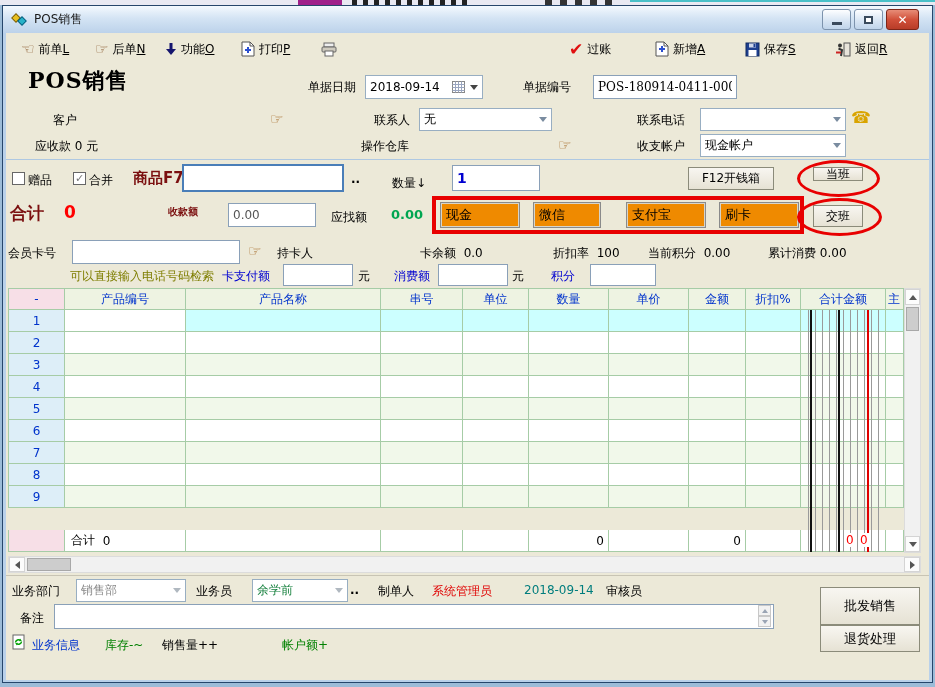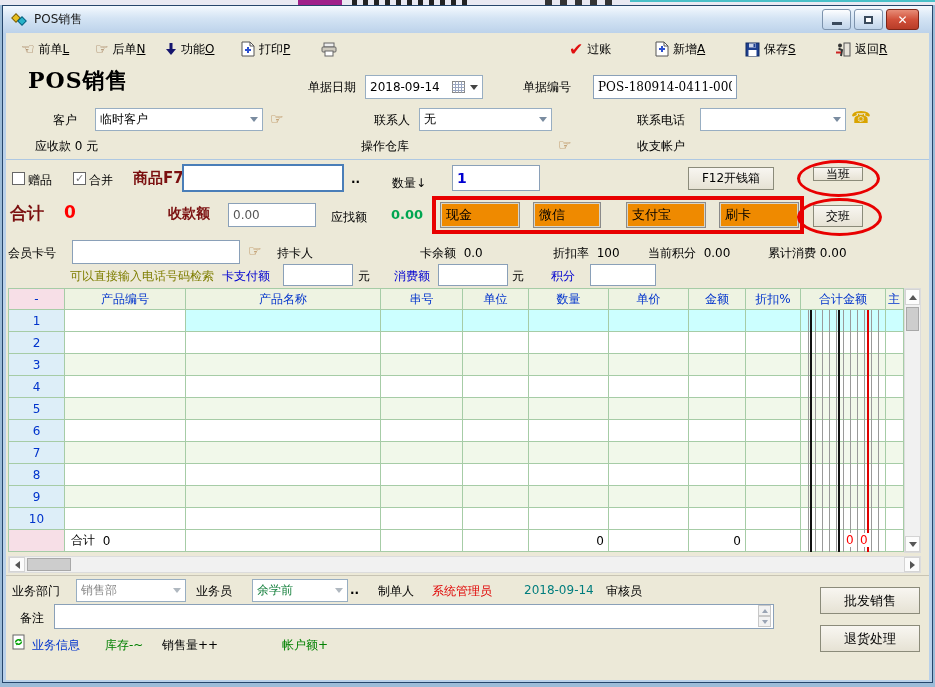--- a/index.html
+++ b/index.html
@@ -185,26 +185,20 @@
         </svg>
       </span>
     <span class="arr">
         <span class="tri-d" style="border-top-color:#444"></span>
       </span>
   </div>
   <div class="lbl" style="left:523px;top:79px">单据编号</div>
   <input class="inp" style="left: 593px; top: 75px; width: 144px; height: 24px; font-family: &quot;DejaVu Serif&quot;, serif;" value="POS-180914-0411-0001">
 
   <div class="lbl" style="left:53px;top:112px">客户</div>
-  <div class="combo cyanbg" style="left:95px;top:108px;width:168px;height:23px">
-    <span class="val">临时客户</span>
-      <span class="arr">
-        <span class="tri-d"></span>
-      </span>
-  </div>
   <span class="ic icon-pointer abs" style="left:270px;top:110px"></span>
   <div class="lbl" style="left:374px;top:112px">联系人</div>
   <div class="combo" style="left:419px;top:108px;width:133px;height:23px">
     <span class="val">无</span>
       <span class="arr">
         <span class="tri-d"></span>
       </span>
   </div>
   <div class="lbl" style="left:637px;top:112px">联系电话</div>
   <div class="combo" style="left:700px;top:108px;width:146px;height:23px">
@@ -214,40 +208,46 @@
       </span>
   </div>
   <span class="ic icon-phone abs" style="left:851px;top:108px"></span>
 
   <div class="lbl" style="left:35px;top:138px">
     <span>应收款</span>&nbsp;<span>0</span>&nbsp;<span>元</span>
   </div>
   <div class="lbl" style="left:361px;top:138px">操作仓库</div>
   <span class="ic icon-pointer abs" style="left:558px;top:136px"></span>
   <div class="lbl" style="left:637px;top:138px">收支帐户</div>
+  <div class="combo cyanbg" style="left:700px;top:134px;width:146px;height:23px">
+    <span class="val">现金帐户</span>
+      <span class="arr">
+        <span class="tri-d"></span>
+      </span>
+  </div>
 
   <div class="abs" style="left:6px;top:159px;width:923px;height:1px;background:#aec8e2"></div>
 
   <div class="cb" style="left:12px;top:172px"></div>
   <div class="lbl" style="left:28px;top:172px">赠品</div>
   <div class="cb checked" style="left:73px;top:172px"></div>
   <div class="lbl" style="left:89px;top:172px">合并</div>
   <div class="lbl" style="left:133px;top:169px;font-size:15px;font-weight:bold;color:#7b1010">商品F7</div>
   <input class="inp" style="left: 182px; top: 164px; width: 162px; height: 28px; border: 2px solid rgb(74, 126, 184);" value="">
   <div class="lbl" style="left:351px;top:172px;font-weight:bold">..</div>
   <div class="lbl" style="left:392px;top:175px;font-size:12px;font-weight:normal">
     <span>数量</span><span>↓</span>
   </div>
   <input class="inp" style="left: 452px; top: 165px; width: 88px; height: 26px; color: rgb(0, 0, 208); font-weight: bold; font-size: 14px;" value="1">
   <div class="btn" style="left:688px;top:167px;width:86px;height:23px">F12开钱箱</div>
   <div class="btn" style="left:813px;top:167px;width:50px;height:14px">当班</div>
 
   <div class="lbl" style="left:10px;top:202px;font-size:17px;font-weight:bold;color:#7b1010">合计</div>
   <div class="lbl" style="left:64px;top:202px;font-size:17px;font-weight:bold;color:#ff0000">0</div>
-  <div class="lbl" style="left:168px;top:205px;font-size:14px;font-weight:bold;color:#7b1010">收款额</div>
+  <div class="lbl" style="left:168px;top:205px;font-size:10px;font-weight:bold;color:#7b1010">收款额</div>
   <input class="inp" style="left: 228px; top: 203px; width: 88px; height: 24px; color: rgb(85, 85, 85);" value="0.00">
   <div class="lbl" style="left:331px;top:209px">应找额</div>
   <div class="lbl" style="left:391px;top:207px;font-size:13px;font-weight:bold;color:#00a651">0.00</div>
 
   <div class="paybtn" style="left:440px;top:202px;width:80px">现金</div>
   <div class="paybtn" style="left:533px;top:202px;width:68px">微信</div>
   <div class="paybtn" style="left:626px;top:202px;width:80px">支付宝</div>
   <div class="paybtn" style="left:719px;top:202px;width:80px">刷卡</div>
   <div class="btn" style="left:813px;top:205px;width:50px;height:22px">交班</div>
 
@@ -397,33 +397,20 @@
         <div class="gcell" style="width: 121px; background: rgb(241, 248, 234);"></div>
         <div class="gcell" style="width: 195px; background: rgb(241, 248, 234);"></div>
         <div class="gcell" style="width: 82px; background: rgb(241, 248, 234);"></div>
         <div class="gcell" style="width: 66px; background: rgb(241, 248, 234);"></div>
         <div class="gcell" style="width: 80px; background: rgb(241, 248, 234);"></div>
         <div class="gcell" style="width: 80px; background: rgb(241, 248, 234);"></div>
         <div class="gcell" style="width: 57px; background: rgb(241, 248, 234);"></div>
         <div class="gcell" style="width: 55px; background: rgb(241, 248, 234);"></div>
         <div class="gcell" style="width: 85px; background: rgb(241, 248, 234);"></div>
         <div class="gcell" style="width: 18px; background: rgb(241, 248, 234);"></div>
-      </div>
-      <div class="grow">
-        <div class="gcell rownum" style="width: 56px;">10</div>
-        <div class="gcell" style="width: 121px; background: rgb(255, 255, 255);"></div>
-        <div class="gcell" style="width: 195px; background: rgb(255, 255, 255);"></div>
-        <div class="gcell" style="width: 82px; background: rgb(255, 255, 255);"></div>
-        <div class="gcell" style="width: 66px; background: rgb(255, 255, 255);"></div>
-        <div class="gcell" style="width: 80px; background: rgb(255, 255, 255);"></div>
-        <div class="gcell" style="width: 80px; background: rgb(255, 255, 255);"></div>
-        <div class="gcell" style="width: 57px; background: rgb(255, 255, 255);"></div>
-        <div class="gcell" style="width: 55px; background: rgb(255, 255, 255);"></div>
-        <div class="gcell" style="width: 85px; background: rgb(255, 255, 255);"></div>
-        <div class="gcell" style="width: 18px; background: rgb(255, 255, 255);"></div>
       </div>
     </div>
 
   <div id="grid-total">
     <div class="gcell" style="width:56px;background:#f7dfe7"></div>
     <div class="gcell" style="width:121px;display:flex;align-items:center;padding-left:6px">
       <span>合计</span>&nbsp;&nbsp;<span>0</span>
     </div>
     <div class="gcell" style="width:195px"></div>
     <div class="gcell" style="width:82px"></div>
@@ -478,21 +465,21 @@
     <span class="val">余学前</span>
       <span class="arr">
         <span class="tri-d" style="border-top-color:#b0b8c0"></span>
       </span>
   </div>
   <div class="lbl" style="left:350px;top:583px;font-weight:bold">..</div>
   <div class="lbl" style="left:378px;top:583px">制单人</div>
   <div class="lbl" style="left:432px;top:583px;color:#e00000">系统管理员</div>
   <div class="lbl" style="left:524px;top:583px;color:#007d7d">2018-09-14</div>
   <div class="lbl" style="left:606px;top:583px">审核员</div>
-  <div class="btn" style="left:820px;top:587px;width:100px;height:27px;font-size:13px">批发销售</div>
+  <div class="btn" style="left:820px;top:587px;width:100px;height:38px;font-size:13px">批发销售</div>
 
   <div class="lbl" style="left:20px;top:610px">备注</div>
   <input class="inp" style="left: 54px; top: 604px; width: 720px; height: 25px;" value="">
   <div class="spin" style="left:758px;top:605px">
       <span class="tri-up2" style="border-bottom-color:#9aa4b4;border-left-width:3px;border-right-width:3px;border-bottom-width:4px"></span>
     </div>
   <div class="spin" style="left:758px;top:616px">
       <span class="tri-dn2" style="border-top-color:#9aa4b4;border-left-width:3px;border-right-width:3px;border-top-width:4px"></span>
     </div>
 

